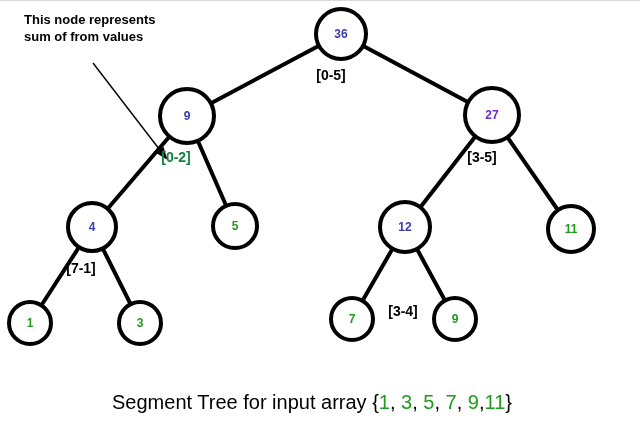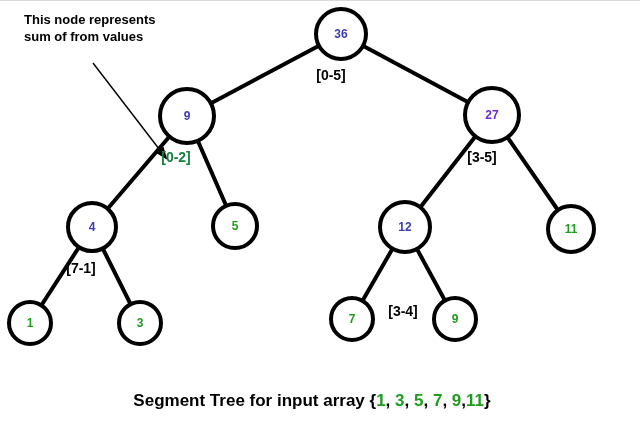--- a/index.html
+++ b/index.html
@@ -60,22 +60,22 @@
     line-height: 1.28;
     color: #000000;
     white-space: nowrap;
   }
   #caption {
     position: absolute;
     left: 0;
     top: 390px;
     width: 624px;
     text-align: center;
-    font-weight: bold;
-    font-size: 17px;
+    font-weight: normal;
+    font-size: 20px;
     color: #000000;
     white-space: nowrap;
   }
 </style>
 </head>
 <body>
 
 <div id="canvas">
 
   <svg id="edge-layer" viewBox="0 0 640 445" xmlns="http://www.w3.org/2000/svg">

